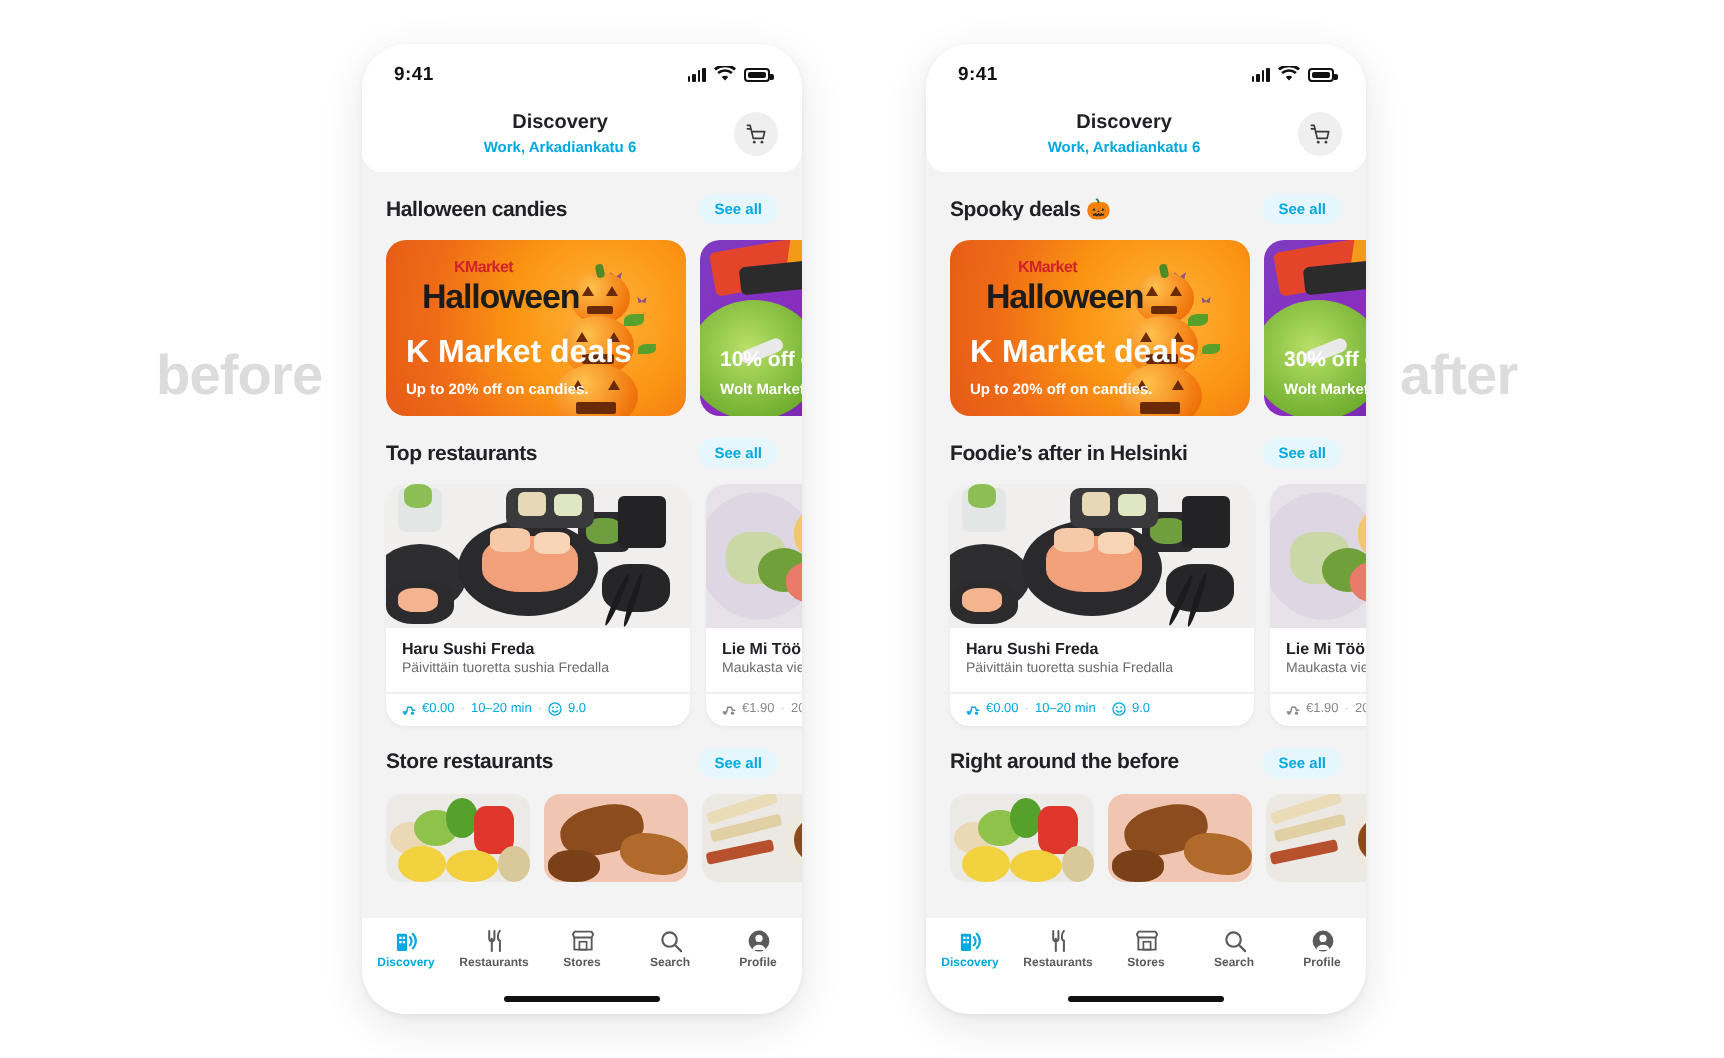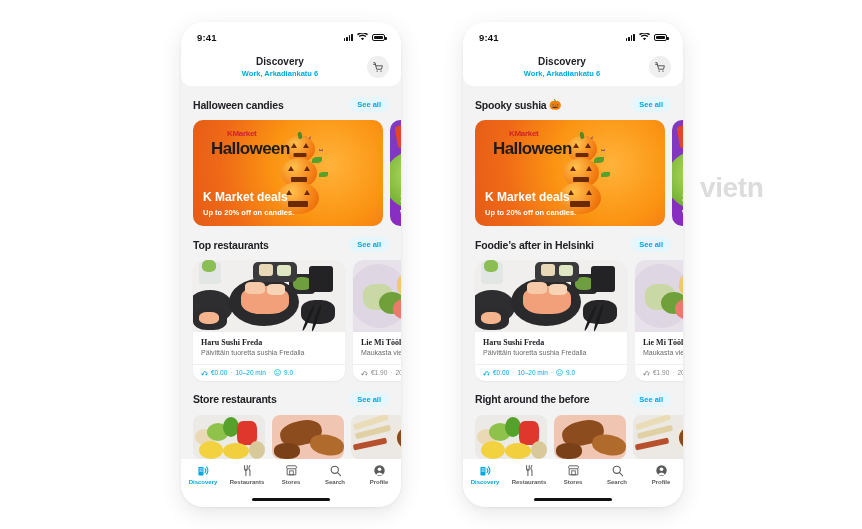--- a/index.html
+++ b/index.html
@@ -72,29 +72,29 @@
     display:flex;align-items:center;gap:3px;white-space:nowrap;}
   .emoji{font-size:10px;}
   .see-all{
     font-size:7.5px;font-weight:700;color:#00a9e0;background:#e5f6fd;
     border-radius:9px;padding:3px 8px;white-space:nowrap;
   }
 
   
   .promo-row{display:flex;gap:7px;padding:0 0 0 12px;}
   .promo{
-    border-radius:10px;height:106px;position:relative;overflow:hidden;flex:0 0 auto;padding-left:40px;
+    border-radius:10px;height:88px;position:relative;overflow:hidden;flex:0 0 auto;
   }
   .promo.a{width:150px;background:
       radial-gradient(circle at 72% 42%, #ffb33a 0%, #fb9412 38%, #ef6a17 72%, #e45b17 100%);}
   .promo.b{width:120px;background:linear-gradient(135deg,#7e3cc2 0%, #8a2bbf 45%, #5f2a9e 100%);}
   .promo-food{position:absolute;inset:0;}
   .kmarket{position:absolute;left:34px;top:9px;font-size:8px;font-weight:700;color:#d1232a;letter-spacing:-.3px;}
   .hword{position:absolute;left:18px;top:19px;font-size:17px;font-weight:700;color:#1c1c1c;letter-spacing:-.6px;}
-  .promo-title{position:absolute;left:10px;bottom:22px;font-size:12px;font-weight:700;color:#fff;white-space:nowrap;}
+  .promo-title{position:absolute;left:10px;bottom:22px;font-size:16px;font-weight:700;color:#fff;white-space:nowrap;}
   .promo-sub{position:absolute;left:10px;bottom:9px;font-size:7.5px;font-weight:700;color:#fff;white-space:nowrap;}
   .promo.b .promo-title{left:10px;bottom:22px;font-size:10.5px;}
   .promo.b .promo-sub{left:10px;bottom:9px;}
 
   
   .pk{position:absolute;border-radius:50%;background:radial-gradient(circle at 35% 30%,#ffc14d,#f2790f 70%,#d95f05);}
   .pk .eye{position:absolute;width:0;height:0;border-left:3px solid transparent;border-right:3px solid transparent;border-bottom:5px solid #6b2a06;}
   .pk .mouth{position:absolute;left:50%;transform:translateX(-50%);background:#6b2a06;border-radius:1px;}
   .stem{position:absolute;background:#4e8a27;border-radius:2px;}
   .leaf{position:absolute;background:#58a02c;border-radius:50% 0 50% 0;}
@@ -112,21 +112,21 @@
     background:#fff;border-radius:10px;overflow:hidden;flex:0 0 auto;
     box-shadow:0 1px 2px rgba(0,0,0,.05);
   }
   .rest-card.w1{width:152px;}
   .rest-card.w2{width:112px;}
   .rest-photo{height:72px;position:relative;overflow:hidden;}
   .sushi{background:#f0efed;}
   .viet{background:#e7e2e9;}
   .plate{position:absolute;border-radius:50%;}
   .rest-info{padding:6px 8px 3px 8px;}
-  .rest-name{font-size:8px;font-weight:700;color:#202125;white-space:nowrap;overflow:hidden;font-family:Liberation Serif, serif;}
+  .rest-name{font-size:8px;font-weight:700;color:#202125;white-space:nowrap;overflow:hidden;}
   .rest-desc{font-size:7px;color:#6b6b6b;white-space:nowrap;overflow:hidden;margin-top:1.5px;}
   .rest-meta{
     display:flex;align-items:center;gap:3px;font-size:6.5px;color:#00a9e0;
     border-top:1px solid #f0f0f0;margin-top:5px;padding:4px 8px 5px 8px;white-space:nowrap;
   }
   .rest-meta.grey{color:#8a8a8a;}
   .dot{color:#c4c4c4;}
 
   
   .cat-row{display:flex;gap:7px;padding:0 0 0 12px;}
@@ -148,21 +148,22 @@
   .home-ind{
     position:absolute;bottom:6px;left:50%;transform:translateX(-50%);
     width:78px;height:3.5px;border-radius:2px;background:#111;
   }
 </style>
 </head>
 <body>
 
 <div class="stage">
 
-  <div class="wm after">vietn</div>
+  <div class="wm before">before</div>
+  <div class="wm after">after</div>
 
   <div class="phone left">
 
     <div class="statusbar">
       <div class="clock">9:41</div>
       <div class="status-icons">
         <span class="bars">
             <i></i>
             <i></i>
             <i></i>
@@ -439,21 +440,21 @@
             <circle cx="6" cy="13.2" r="1" fill="#3b3b3b"></circle>
             <circle cx="11.6" cy="13.2" r="1" fill="#3b3b3b"></circle>
           </svg>
       </div>
     </div>
 
     <div class="screen-body">
 
       <div class="section-head">
         <div class="section-title">
-          <span>Spooky sushia</span>
+          <span>Spooky deals</span>
           <span class="emoji">🎃</span>
         </div>
         <div class="see-all">See all</div>
       </div>
 
       <div class="promo-row">
         <div class="promo a">
           <div class="promo-food">
             <div class="bat" style="left:112px;top:16px"></div>
             <div class="bat" style="left:125px;top:28px;transform:scale(.8)"></div>

